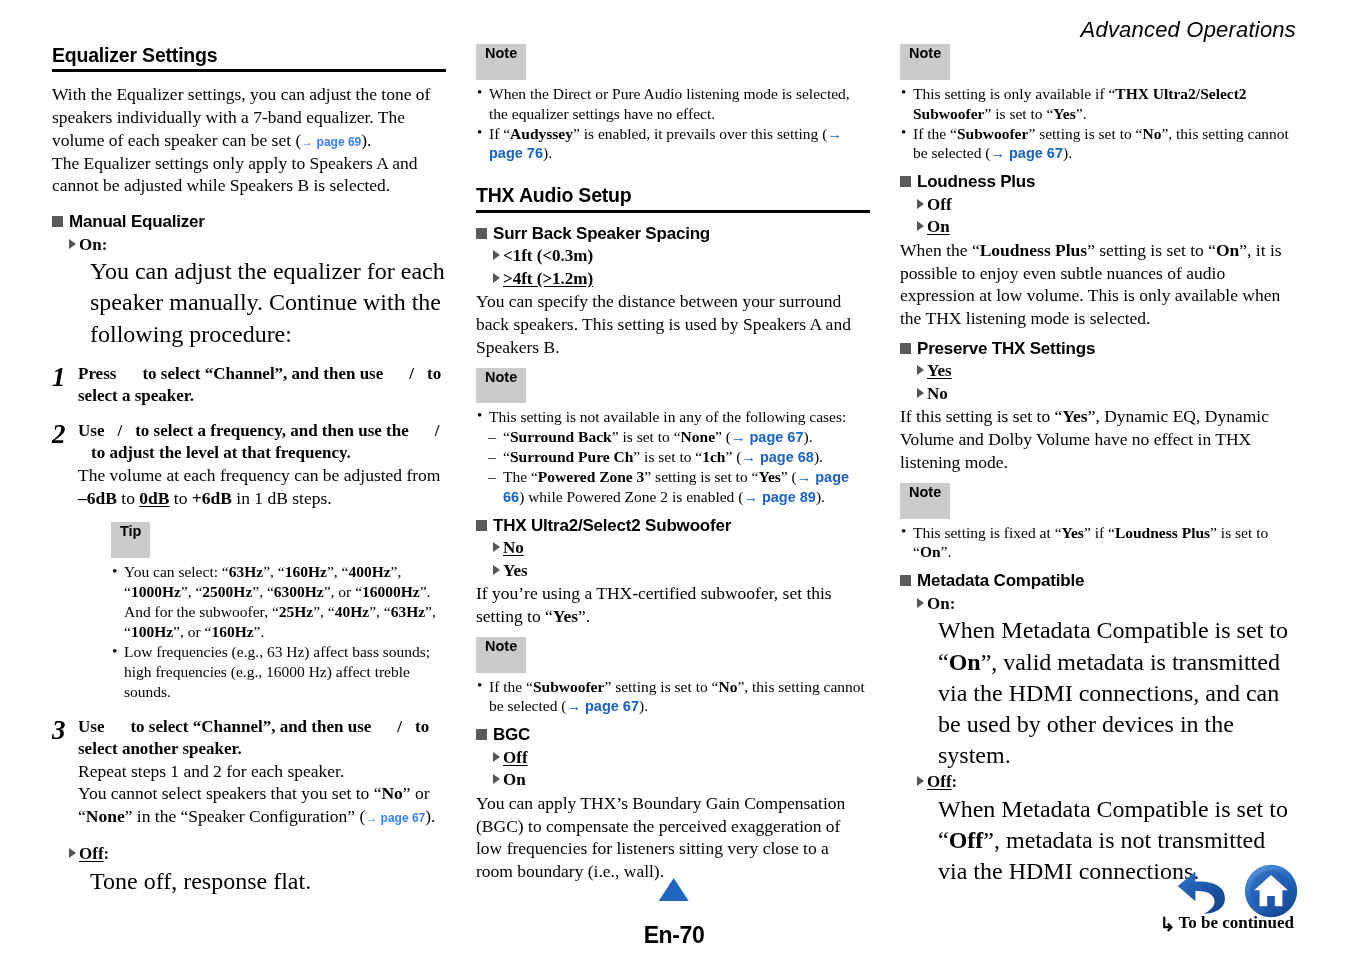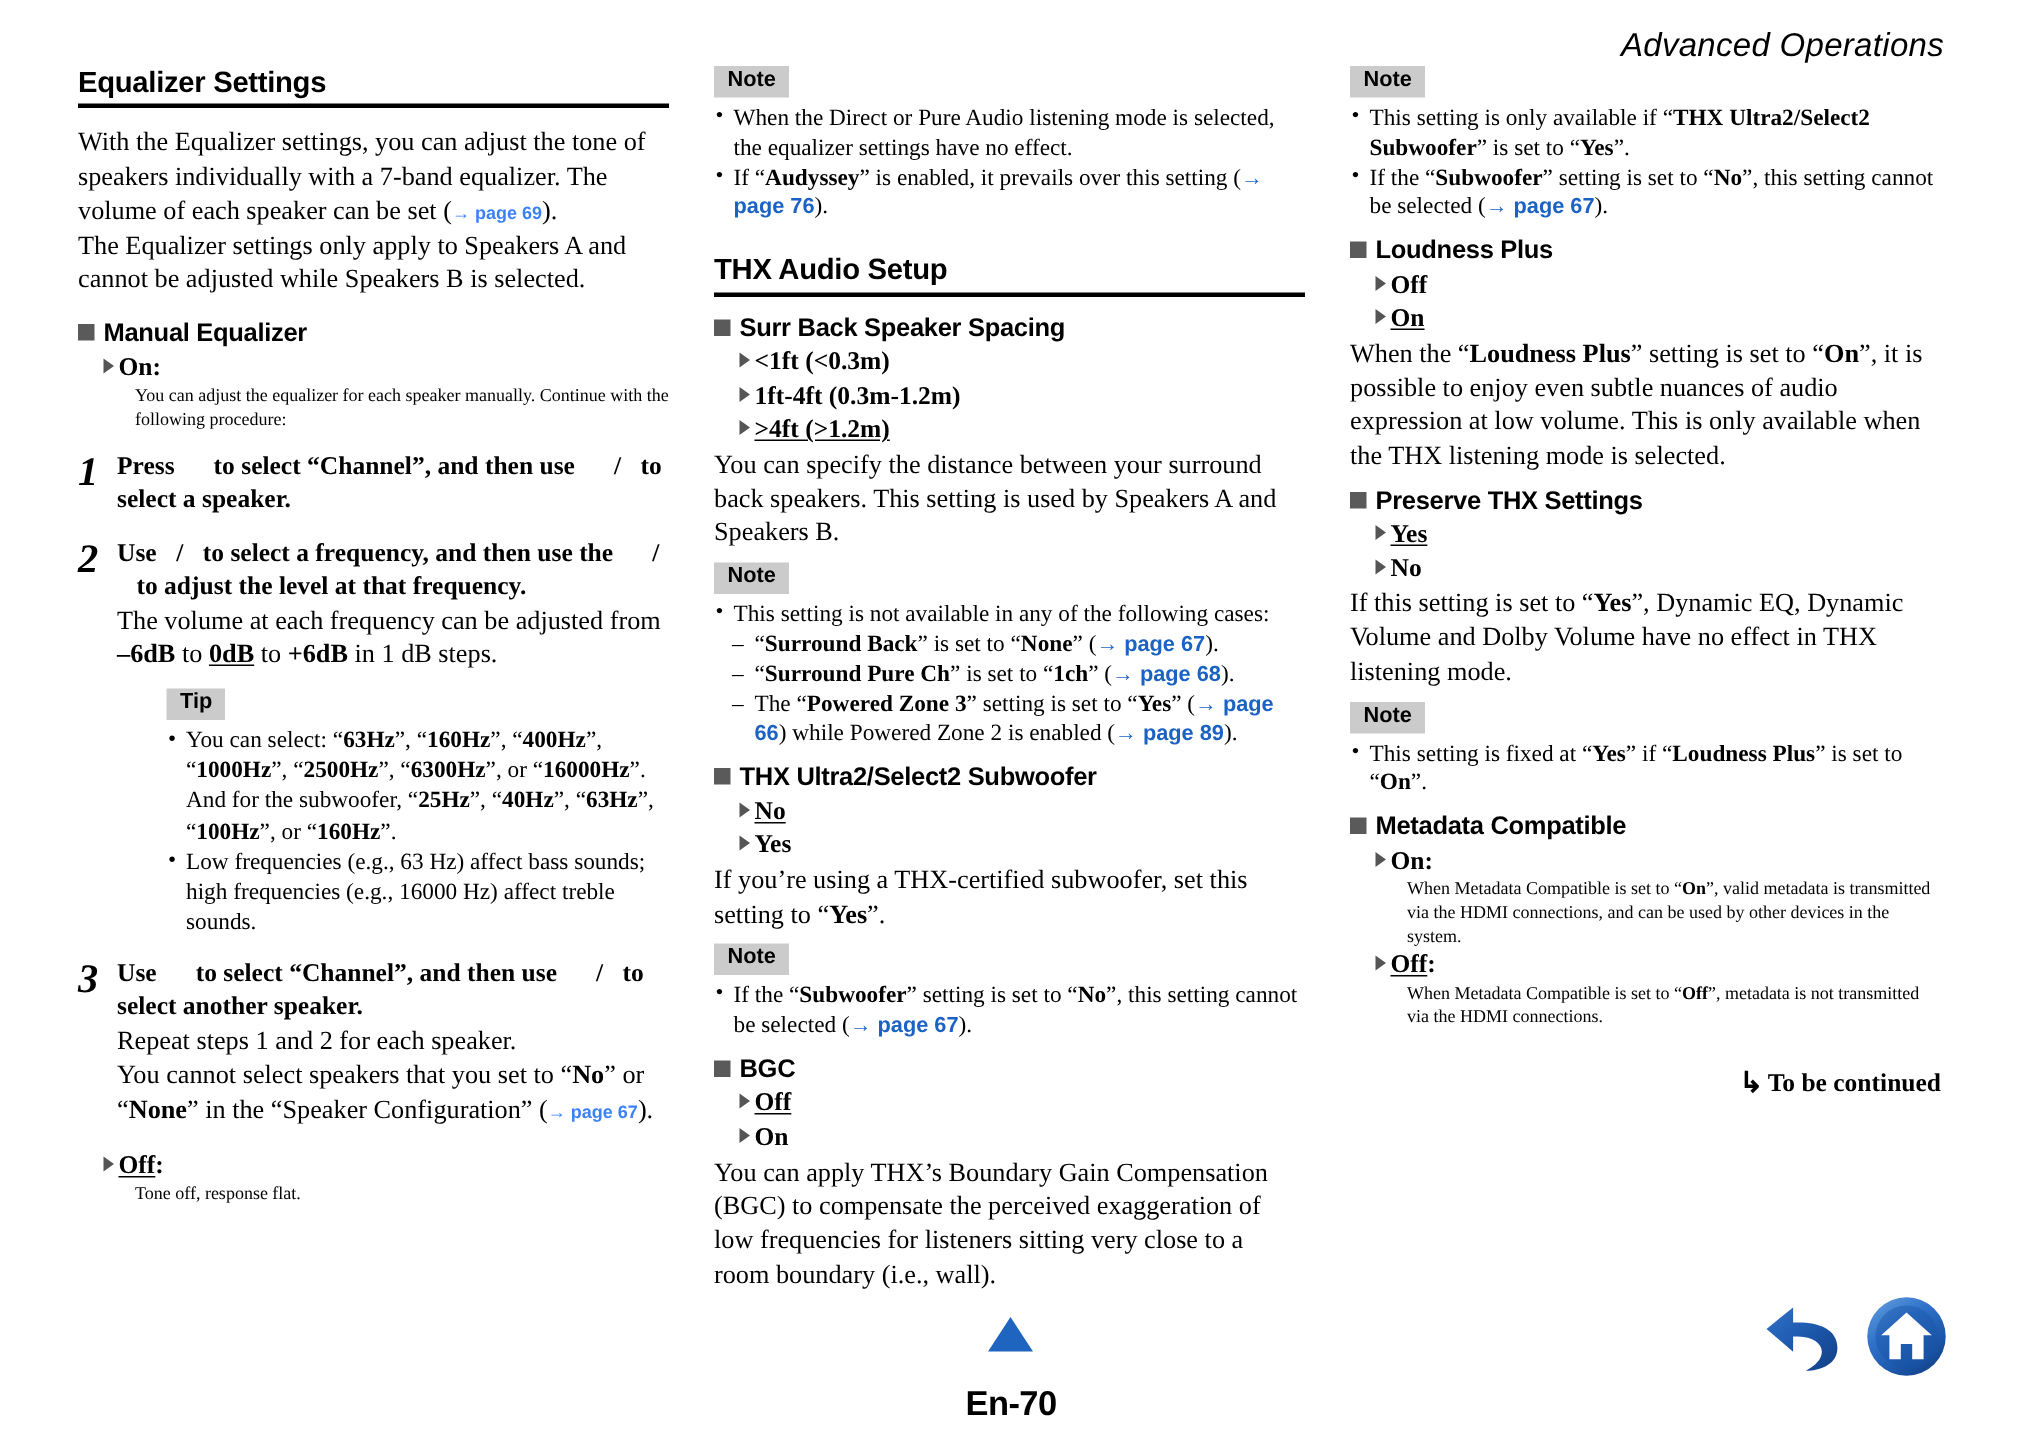--- a/index.html
+++ b/index.html
@@ -116,35 +116,35 @@
     width: 0; height: 0;
     border-left: 7px solid #555;
     border-top: 5px solid transparent;
     border-bottom: 5px solid transparent;
     margin-right: 3px;
     flex: 0 0 auto;
     position: relative;
     top: -1px;
   }
   .opt-desc {
-    font-size: 12px;
+    font-size: 24px;
     font-weight: normal;
     line-height: 1.30;
     margin: 0 0 0 38px;
   }
 
   
   .badge {
     display: inline-block;
     font-family: "Liberation Sans", sans-serif;
     font-weight: bold;
     font-size: 14.5px;
     background: #cbcbcb;
     color: #000;
-    padding: 2px 9px 3px 9px;
+    padding: 2px 9px 18px 9px;
     line-height: 1.1;
     margin: 0 0 4px 0;
   }
   .note-list { margin: 0; padding: 0; list-style: none; }
   .note-list > li {
     font-size: 15.5px;
     line-height: 1.28;
     padding-left: 13px;
     position: relative;
     margin-bottom: 0px;
@@ -380,24 +380,20 @@
         <hr class="sec-rule">
       </div>
 
       <div class="sub-head">
         <span class="sq"></span>
         <span>Surr Back Speaker Spacing</span>
       </div>
       <div class="opt">
         <span class="tri"></span>
         <span>&lt;1ft (&lt;0.3m)</span>
-      </div>
-      <div class="opt">
-        <span class="tri"></span>
-        <span>1ft-4ft (0.3m-1.2m)</span>
       </div>
       <div class="opt">
         <span class="tri"></span>
         <span class="ul">&gt;4ft (&gt;1.2m)</span>
       </div>
       <p class="body">You can specify the distance between your surround back speakers. This setting is used by Speakers A and Speakers B.</p>
 
       <div class="gap-sm"></div>
 
       <div>

